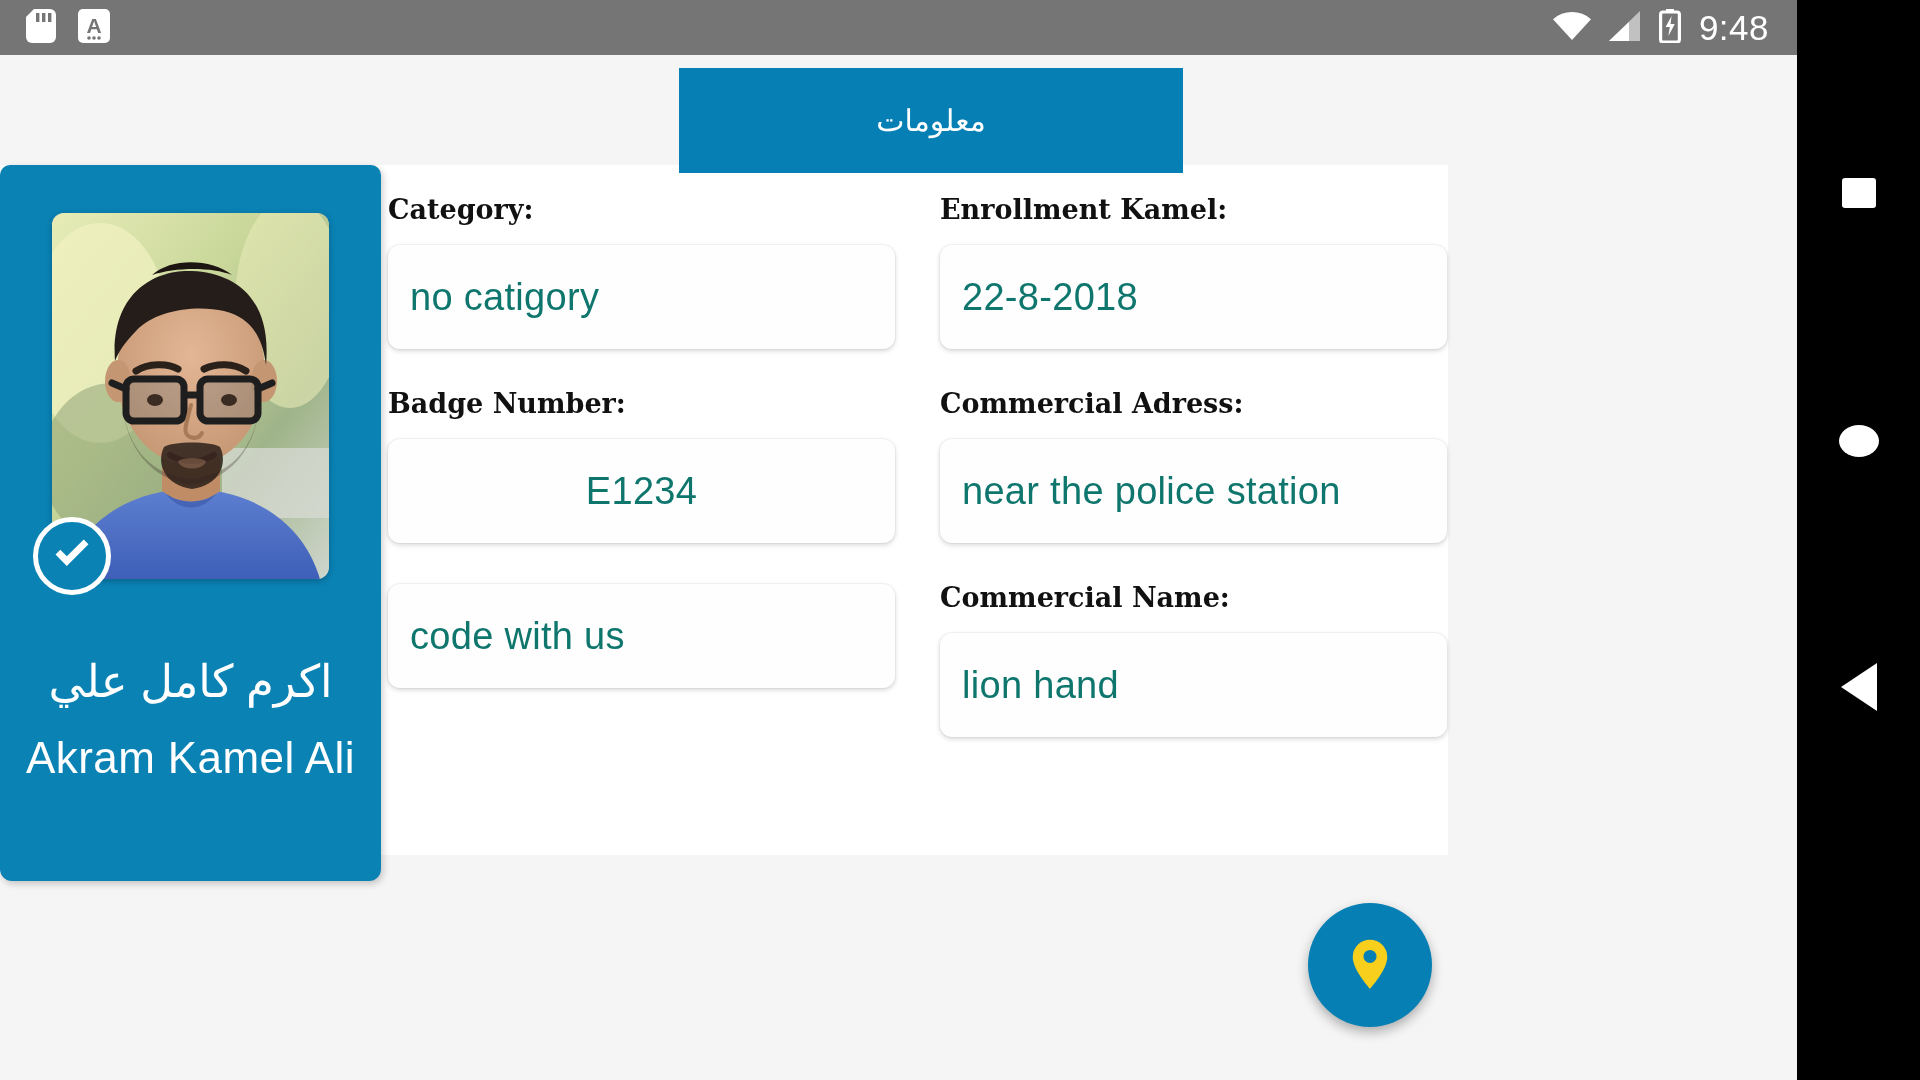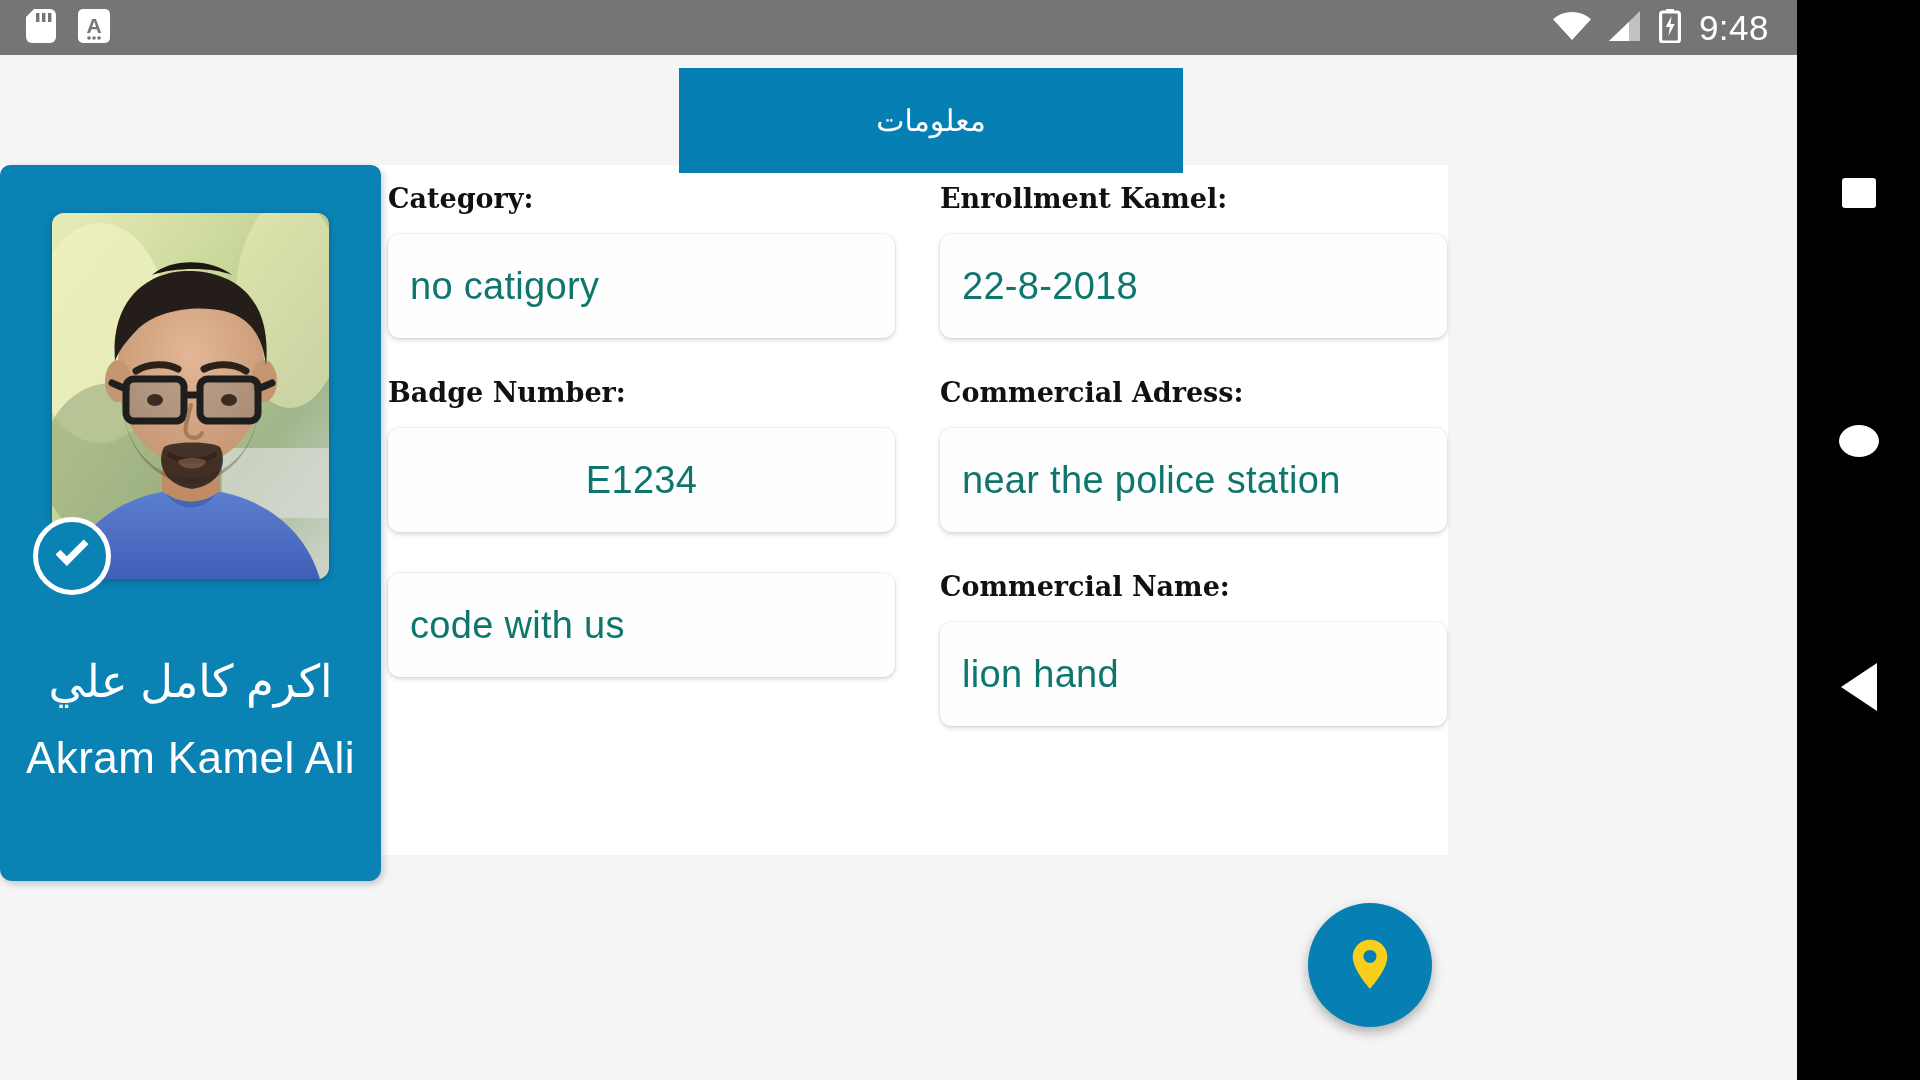--- a/index.html
+++ b/index.html
@@ -52,21 +52,21 @@
     position:absolute; left:0; bottom:0; width:100%; height:9px; background:#fab933;
   }
   .tab-ar{ font-size:30px; }
 
   
   .panel{
     position:absolute; left:0px; top:110px; width:1448px; height:690px;
     background:#ffffff;
   }
   .fields{
-    position:absolute; left:388px; top:0; width:1060px; height:690px;
+    position:absolute; left:388px; top:11px; width:1060px; height:690px;
     display:grid; grid-template-columns:552px 508px; grid-template-rows:194px 194px 194px;
     padding-top:20px;
   }
   .field{ position:relative; }
   .flabel{
     font-family:"DejaVu Serif", serif;
     font-weight:bold; font-size:27px; color:#111; letter-spacing:0px;
     margin-bottom:22px; line-height:1;
   }
   .fbox{

